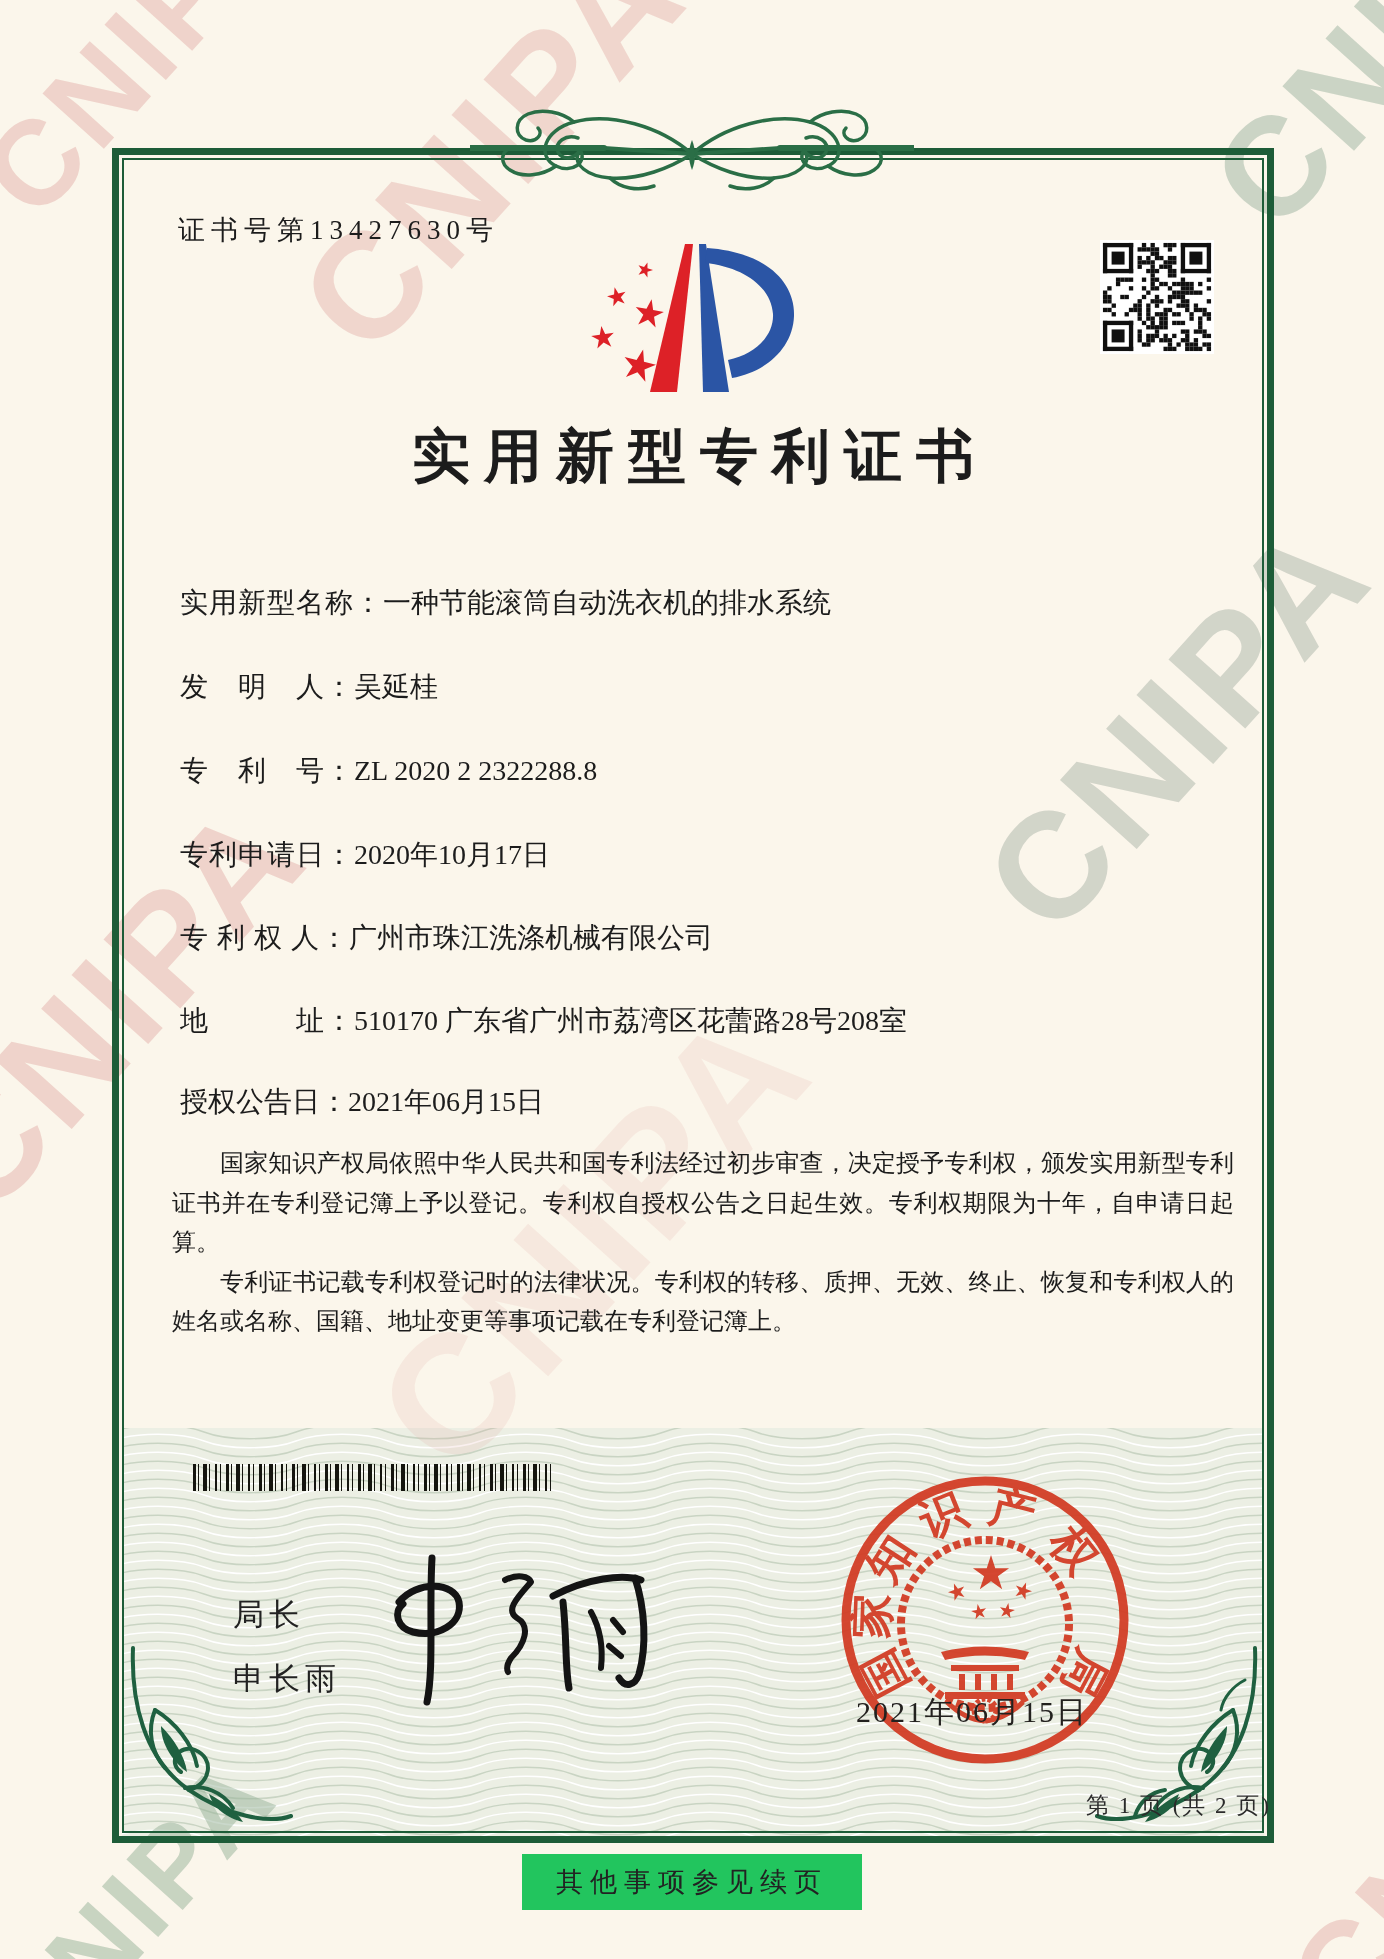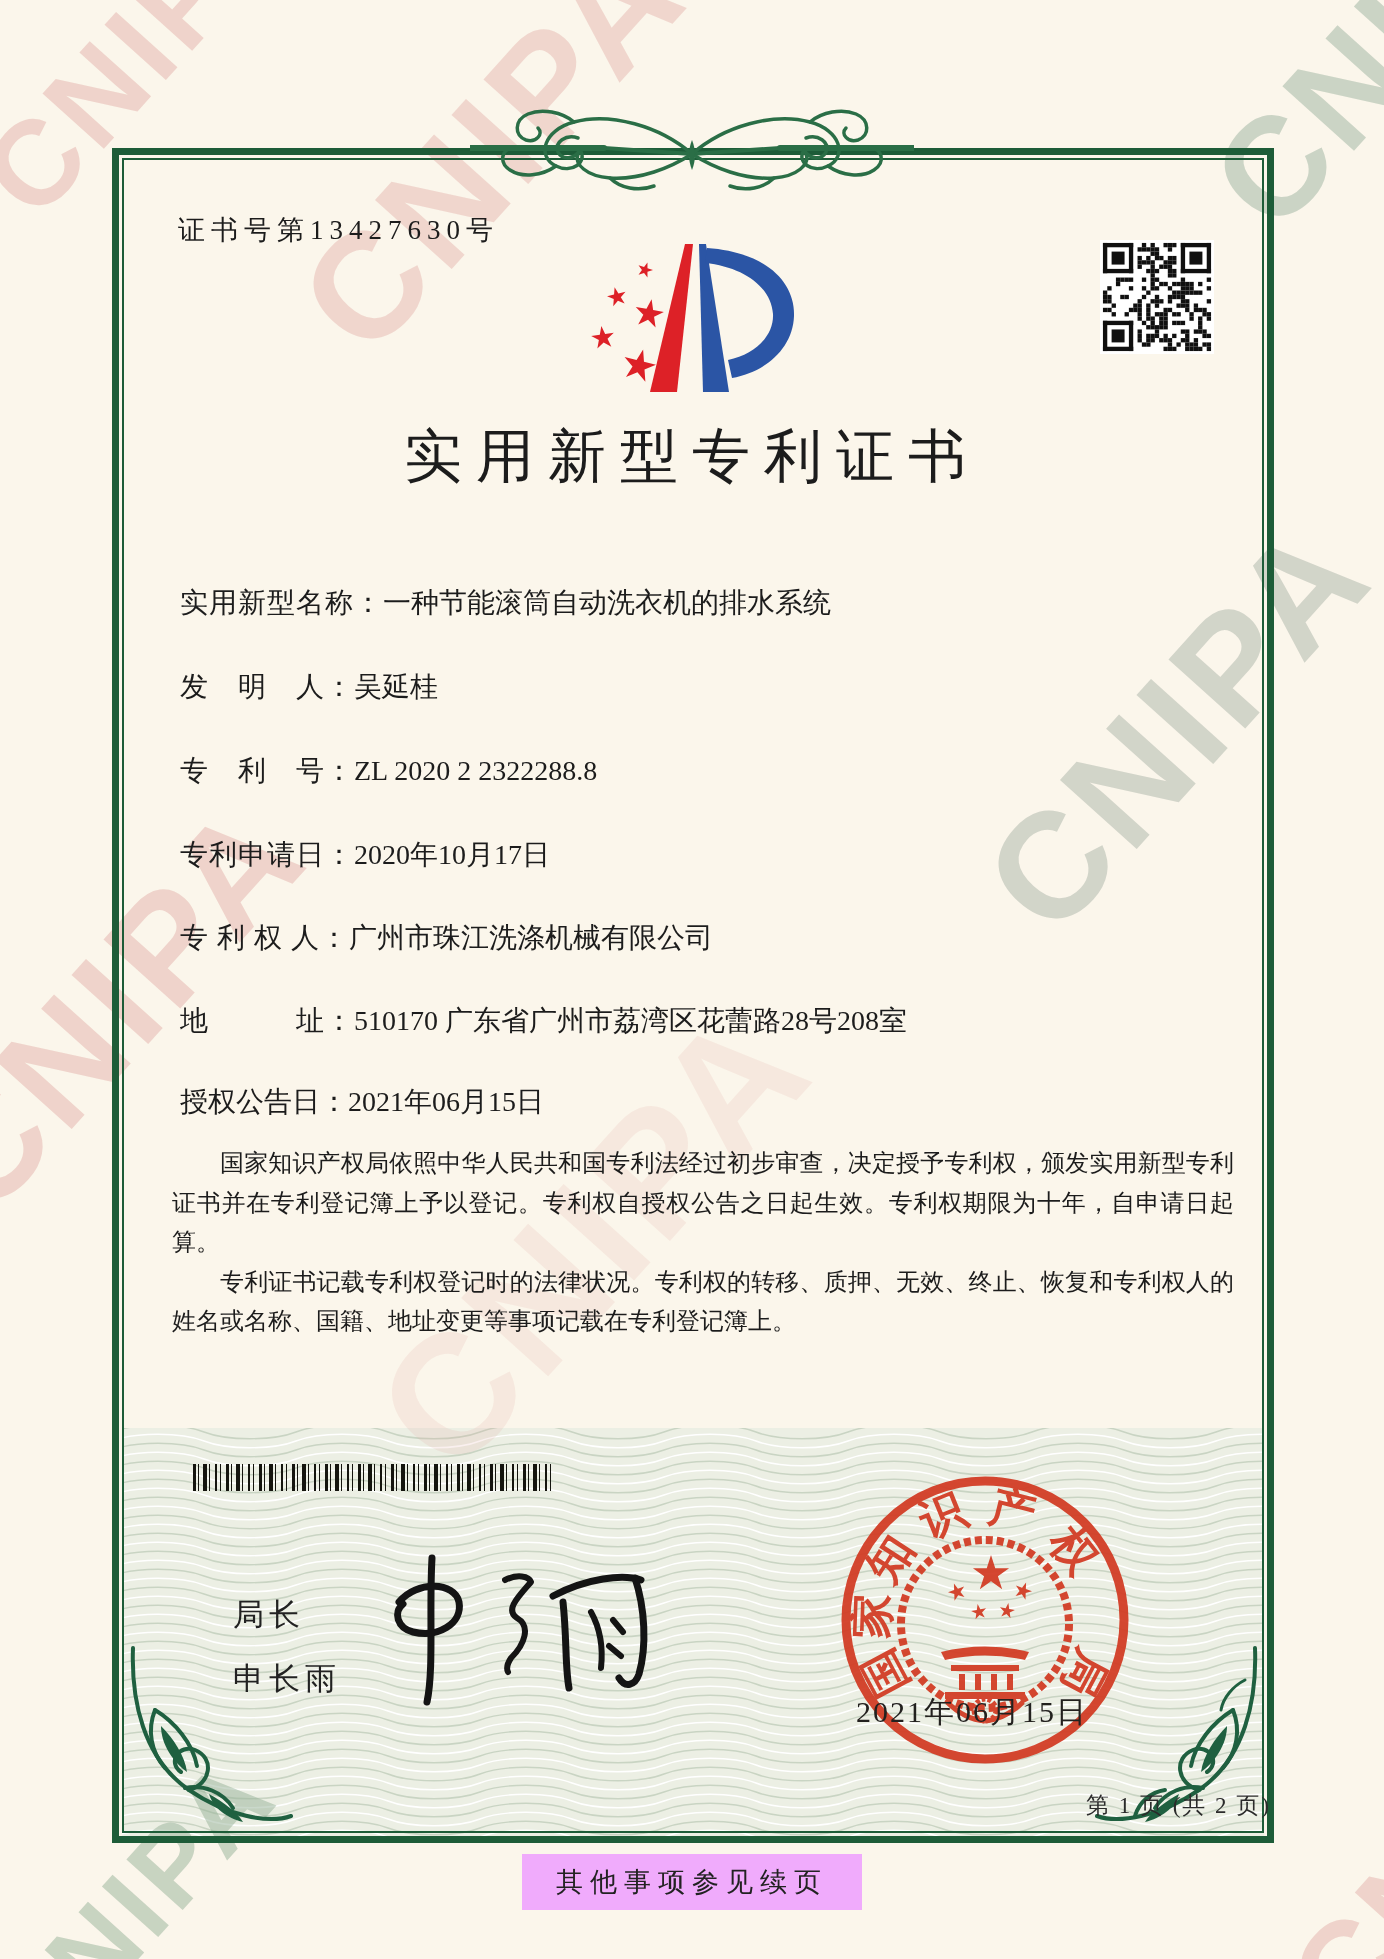--- a/index.html
+++ b/index.html
@@ -26,21 +26,21 @@
     position:absolute;left:3px;top:3px;right:3px;bottom:3px;
     border:2px solid #1d5c38;
   }
   
   .waves{position:absolute;left:122px;top:1428px;width:1142px;height:408px;z-index:1;background:#ecefe4;overflow:hidden;}
   
   .content{position:absolute;inset:0;z-index:5;}
   .cert-no{position:absolute;left:178px;top:212px;font-size:27px;letter-spacing:6px;}
   .title{
     position:absolute;left:113px;top:418px;width:1158px;text-align:center;
-    font-size:58px;font-weight:normal;letter-spacing:14px;
+    font-size:58px;font-weight:bold;letter-spacing:14px;padding-left:8px;
   }
   .row{position:absolute;left:180px;font-size:28px;white-space:pre;}
   .row .lbl{letter-spacing:1px;}
   .grant-col{position:absolute;top:1083px;font-size:28px;white-space:pre;}
   .body-text{
     position:absolute;left:172px;top:1144px;width:1062px;
     font-size:24px;line-height:39.5px;text-align:justify;
   }
   .body-text p{margin:0;text-indent:2em;}
   .barcode{
@@ -62,21 +62,21 @@
   .seal-date{
     position:absolute;left:856px;top:1692px;z-index:7;
     font-size:30px;letter-spacing:2px;color:#23211f;white-space:pre;
   }
   .page-num{
     position:absolute;left:113px;top:1790px;width:1158px;text-align:right;
     font-size:23px;letter-spacing:2px;color:#2b2b2b;z-index:6;
   }
   .note-box{
     position:absolute;left:50%;transform:translateX(-50%);top:1854px;
-    background:#f0abfc;padding:10px 34px;z-index:6;
+    background:#22c55e;padding:10px 34px;z-index:6;
   }
   .note-box span{font-size:27px;letter-spacing:7px;color:#222;}
   svg{display:block;}
 </style>
 </head>
 <body>
 
 <div class="wm" style="left:-60px;top:-20px;font-size:120px;color:rgba(222,160,155,0.40);">CNIPA</div>
 <div class="wm" style="left:250px;top:60px;font-size:150px;color:rgba(224,163,158,0.38);">CNIPA</div>
 <div class="wm" style="left:1165px;top:-45px;font-size:140px;color:rgba(164,184,165,0.55);">CNIPA</div>

